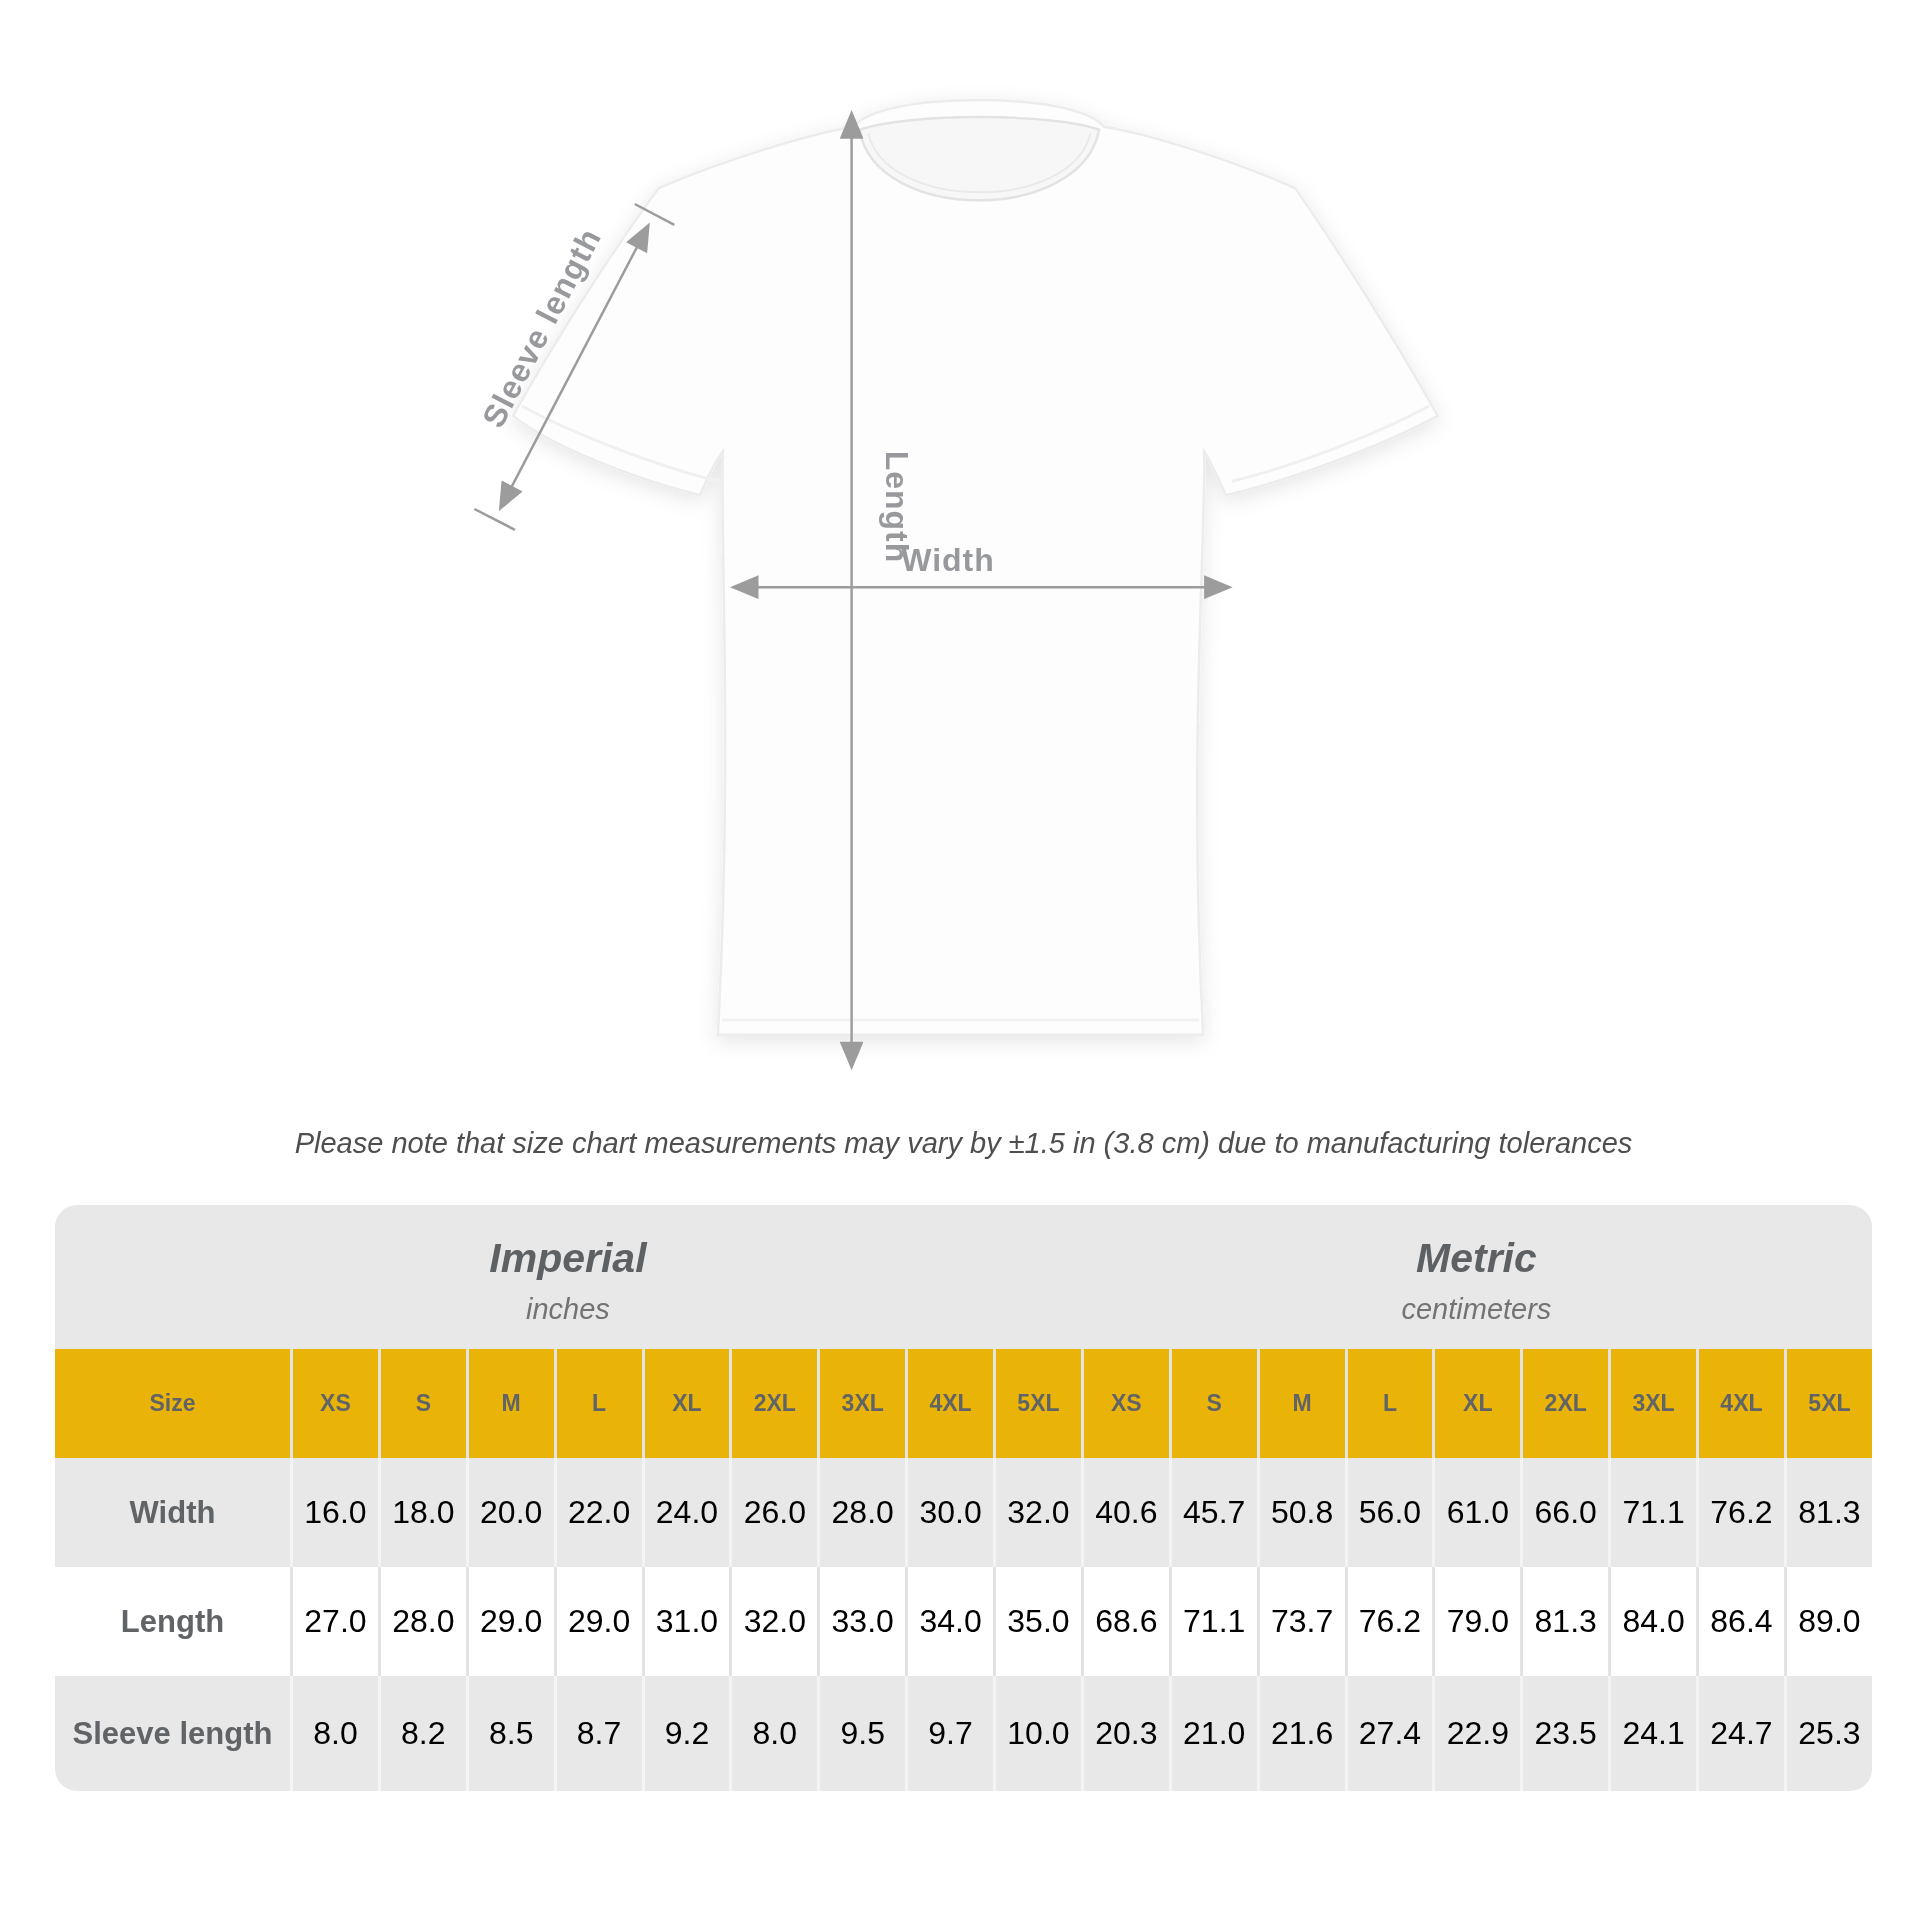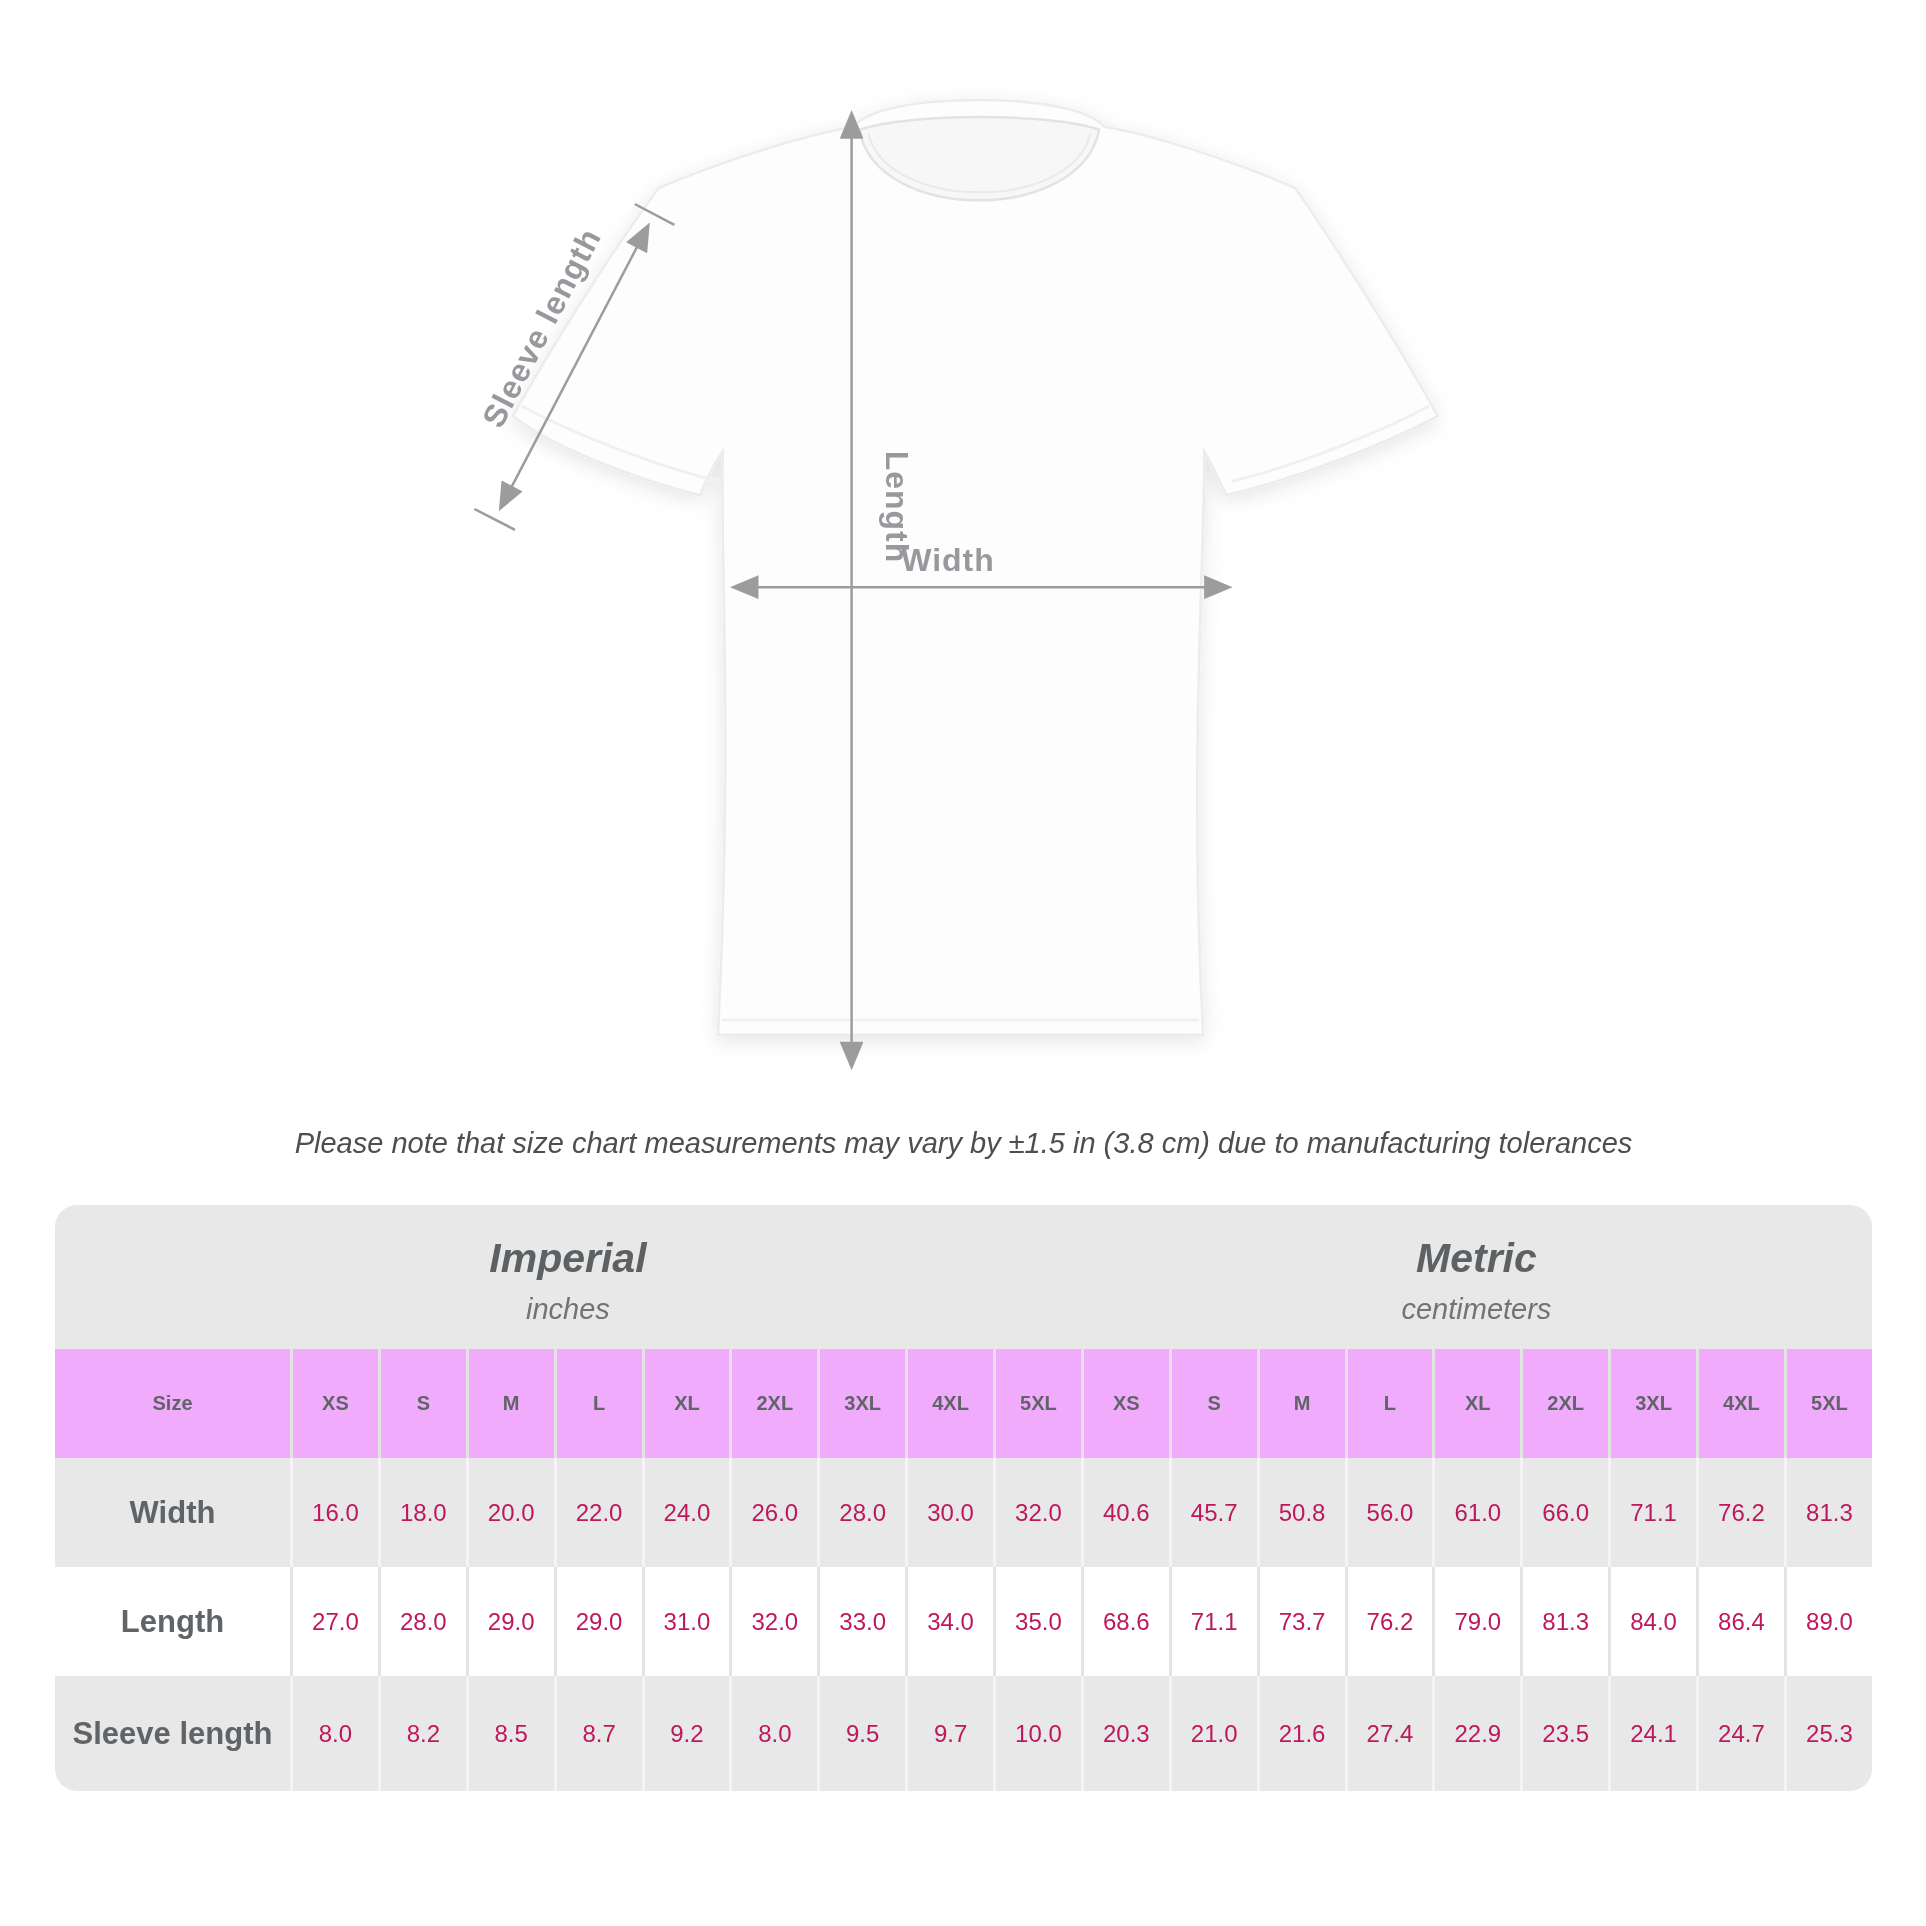--- a/index.html
+++ b/index.html
@@ -38,24 +38,24 @@
   .size-table td, .size-table th { padding:0; text-align:center; vertical-align:middle; }
 
   .band td {
     background:#e8e8e8; height:144px;
   }
   .band td.band-left  { border-top-left-radius:22px; }
   .band td.band-right { border-top-right-radius:22px; }
   .group-name { font-size:41px; font-weight:bold; font-style:italic; color:#5d6163; padding-top:6px; }
   .group-unit { font-size:29px; font-style:italic; color:#737373; margin-top:11px; }
 
-  .head-row th { background:#f0abfc; height:109px; font-size:20px; font-weight:bold; color:#606467; }
+  .head-row th { background:#eab308; height:109px; font-size:23px; font-weight:bold; color:#606467; }
   .head-row th.sep { border-left:3px solid #e3e3e3; }
 
-  .data-row td { height:109px; font-size:24px; color:#be185d; }
+  .data-row td { height:109px; font-size:32px; color:#000000; }
   .data-row td.row-label { font-weight:bold; font-size:31px; color:#606467; }
   .row-white td { background:#ffffff; }
   .row-white td.sep { border-left:3px solid #e3e3e3; }
   .row-gray td { background:#e8e8e8; }
   .row-gray td.sep { border-left:3px solid #f4f4f4; }
   .row-last td { height:115px; }
   .row-last td:first-child { border-bottom-left-radius:22px; }
   .row-last td:last-child  { border-bottom-right-radius:22px; }
 </style>
 </head>

